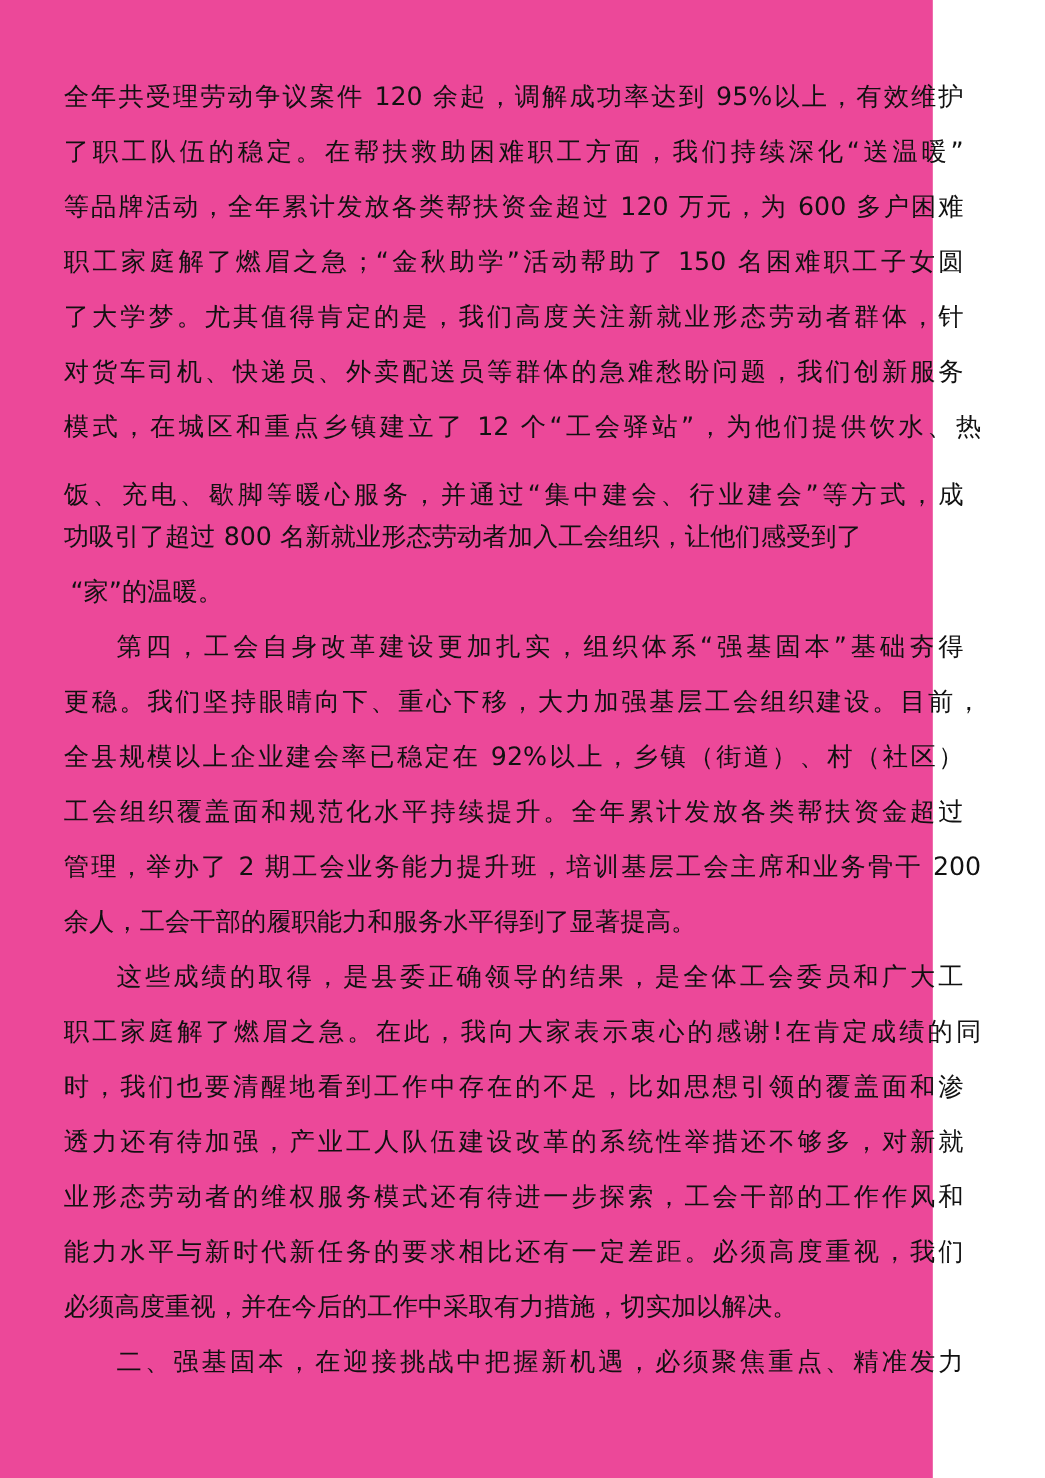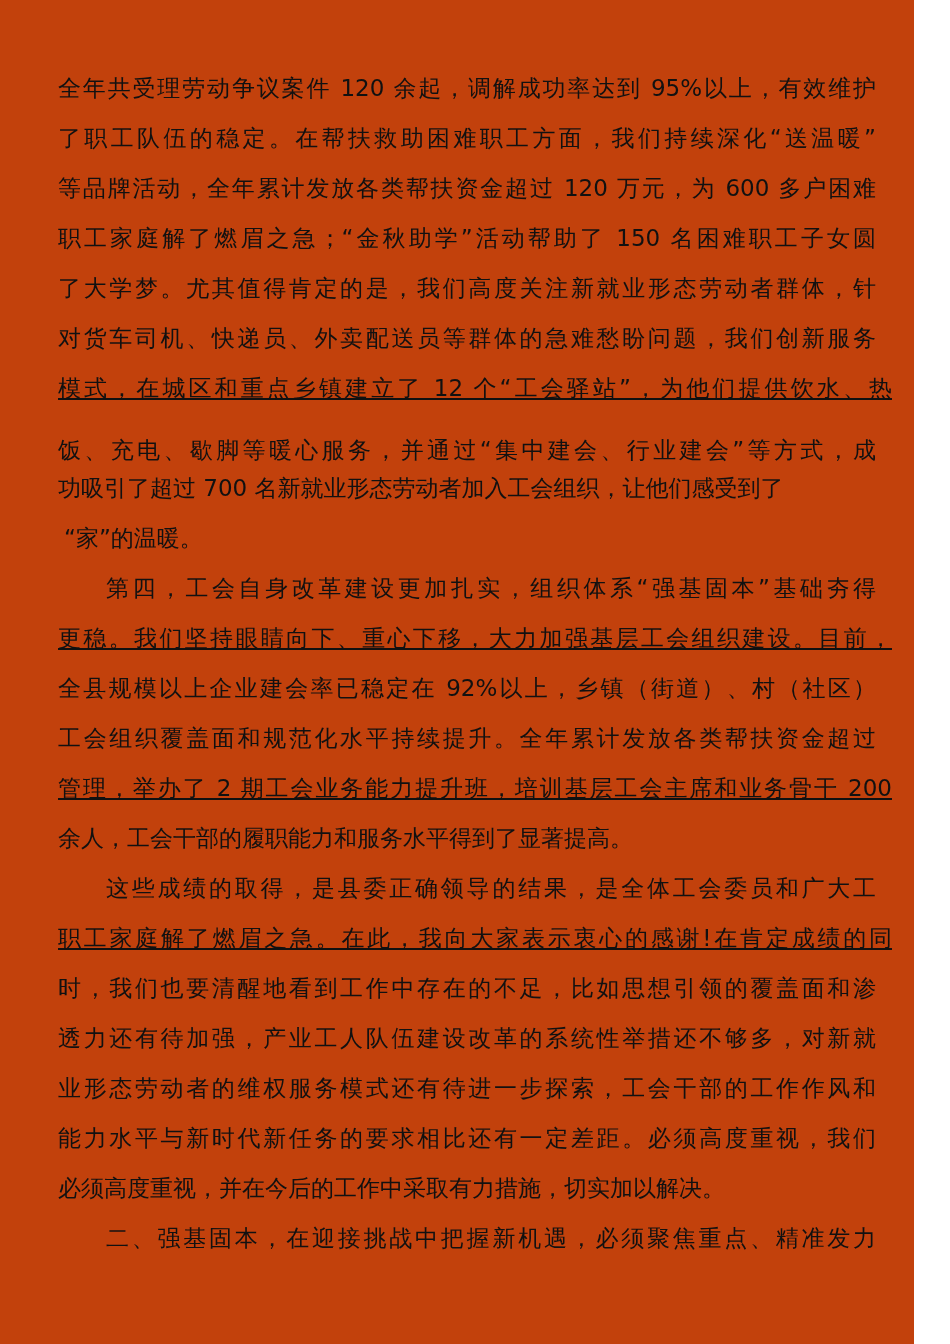--- a/index.html
+++ b/index.html
@@ -12,23 +12,23 @@
       height: 1344px;
       position: relative;
       overflow: hidden;
       font-family: "DejaVu Sans", "Liberation Sans", sans-serif;
       color: #111111;
     }
     .page {
       position: absolute;
       left: 0;
       top: 0;
-      width: 914px;
+      width: 848px;
       height: 1344px;
-      background: #c2410c;
+      background: #ec4899;
     }
     .line {
       position: absolute;
       left: 58px;
       width: 818px;
       height: 36px;
       font-size: 23px;
       line-height: 36px;
       white-space: nowrap;
       text-align: justify;
@@ -37,38 +37,37 @@
     }
     .line.last {
       text-align-last: left;
     }
     .line.indent {
       left: 106px;
       width: 770px;
     }
     .line.wide {
       width: 834px;
-      text-decoration: underline;
     }
   </style>
 </head>
 <body>
 
 <div class="page">
 
   <div>
     <div class="line" style="top:70px">全年共受理劳动争议案件 120 余起，调解成功率达到 95%以上，有效维护</div>
     <div class="line" style="top:120px">了职工队伍的稳定。在帮扶救助困难职工方面，我们持续深化“送温暖”</div>
     <div class="line" style="top:170px">等品牌活动，全年累计发放各类帮扶资金超过 120 万元，为 600 多户困难</div>
     <div class="line" style="top:220px">职工家庭解了燃眉之急；“金秋助学”活动帮助了 150 名困难职工子女圆</div>
     <div class="line" style="top:270px">了大学梦。尤其值得肯定的是，我们高度关注新就业形态劳动者群体，针</div>
     <div class="line" style="top:320px">对货车司机、快递员、外卖配送员等群体的急难愁盼问题，我们创新服务</div>
     <div class="line wide" style="top:370px">模式，在城区和重点乡镇建立了 12 个“工会驿站”，为他们提供饮水、热</div>
     <div class="line" style="top:432px">饭、充电、歇脚等暖心服务，并通过“集中建会、行业建会”等方式，成</div>
-    <div class="line last" style="top:470px">功吸引了超过 700 名新就业形态劳动者加入工会组织，让他们感受到了</div>
+    <div class="line last" style="top:470px">功吸引了超过 800 名新就业形态劳动者加入工会组织，让他们感受到了</div>
     <div class="line last" style="top:520px; left:64px">“家”的温暖。</div>
   </div>
 
   <div>
     <div class="line indent" style="top:570px">第四，工会自身改革建设更加扎实，组织体系“强基固本”基础夯得</div>
     <div class="line wide" style="top:620px">更稳。我们坚持眼睛向下、重心下移，大力加强基层工会组织建设。目前，</div>
     <div class="line" style="top:670px">全县规模以上企业建会率已稳定在 92%以上，乡镇（街道）、村（社区）</div>
     <div class="line" style="top:720px">工会组织覆盖面和规范化水平持续提升。全年累计发放各类帮扶资金超过</div>
     <div class="line wide" style="top:770px">管理，举办了 2 期工会业务能力提升班，培训基层工会主席和业务骨干 200</div>
     <div class="line last" style="top:820px">余人，工会干部的履职能力和服务水平得到了显著提高。</div>

